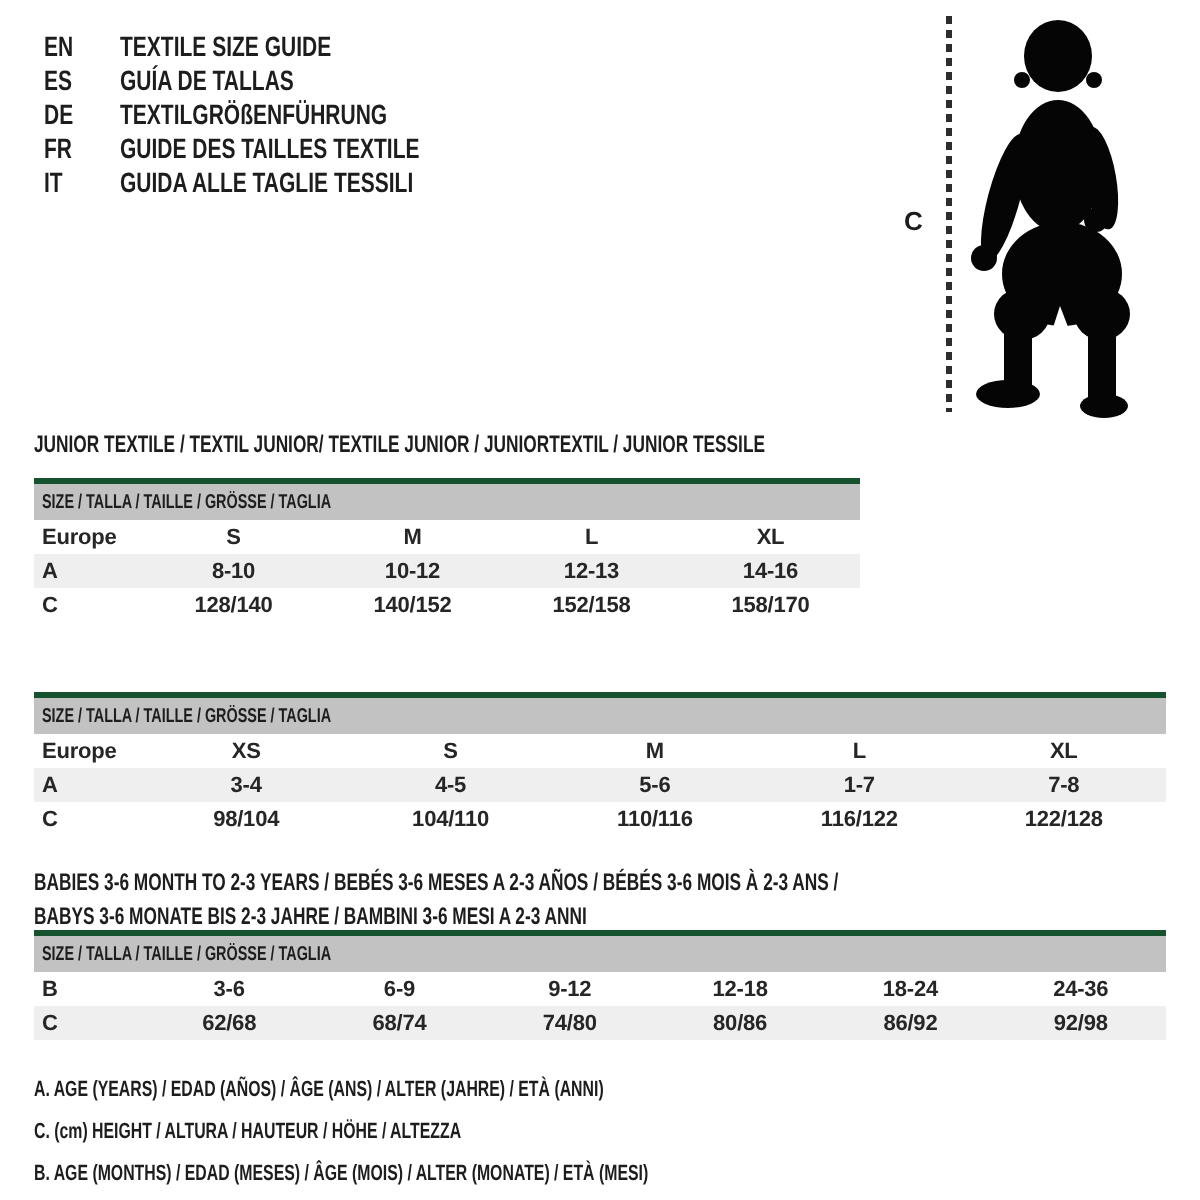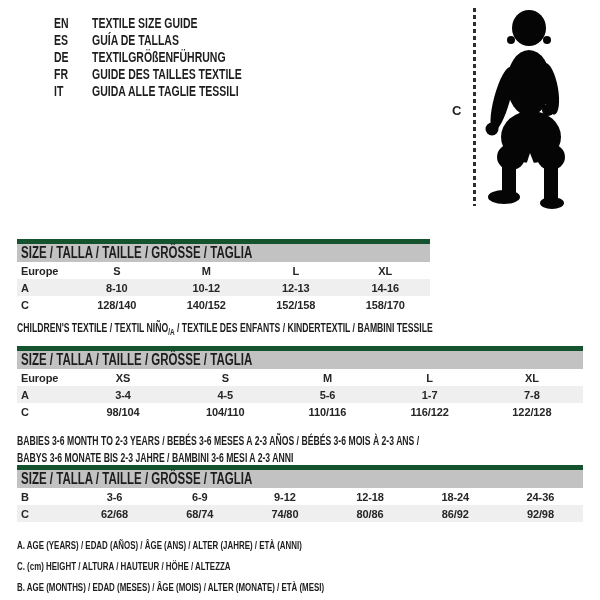--- a/index.html
+++ b/index.html
@@ -7,40 +7,40 @@
     position:relative; width:600px; height:600px; background:#ffffff;
     font-family:"Liberation Sans","DejaVu Sans",sans-serif;
     color:#1d1d1d; overflow:hidden;
   }
   .cond { display:inline-block; transform:scaleX(0.72); transform-origin:0 50%; white-space:nowrap; }
   .cond-lang { display:inline-block; transform:scaleX(0.75); transform-origin:0 50%; white-space:nowrap; }
 
   
   .languages { position:absolute; left:22px; top:15px; }
   .lang-row { display:flex; height:17px; line-height:17px; font-size:14px; font-weight:700; }
-  .lang-code { width:38px;margin-left:32px; }
+  .lang-code { width:38px; }
 
   
   .measure-line {
     position:absolute; left:473px; top:8px; width:3px; height:198px;
     background:repeating-linear-gradient(to bottom,#2d2d2d 0 4px,transparent 4px 7px);
   }
   .height-label { position:absolute; left:452px; top:103px; font-size:13px; font-weight:700; }
   .baby { position:absolute; left:482px; top:7px; }
 
   
   .section-title { position:absolute; font-size:12px; font-weight:700; line-height:17px; white-space:nowrap; }
   .sub-a { font-size:9px; vertical-align:-3px; }
 
   
   .tbl-wrap { position:absolute; }
   table.size-table { width:100%; border-collapse:collapse; table-layout:fixed; }
   table.size-table th {
-    background:#c2c2c2; border-top:5px solid #14532d; height:18px;
-    font-weight:700; font-size:16px; text-align:left; padding:0 0 0 4px; color:#1d1d1d;
+    background:#c2c2c2; border-top:3px solid #14532d; height:18px;
+    font-weight:700; font-size:10px; text-align:left; padding:0 0 0 4px; color:#1d1d1d;
   }
   table.size-table td {
     height:17px; font-size:11px; text-align:center; padding:0;
     color:#262626; letter-spacing:-0.1px; font-weight:700;
   }
   table.size-table td.lbl { text-align:left; padding-left:4px; }
   tr.alt { background:#efefef; }
 
   
   .legend { position:absolute; left:17px; top:535px; }
@@ -90,20 +90,23 @@
       <ellipse cx="29" cy="150" rx="14" ry="13"></ellipse>
       <ellipse cx="69" cy="150" rx="14" ry="13"></ellipse>
       <rect x="20" y="155" width="14" height="32"></rect>
       <rect x="62" y="155" width="14" height="38"></rect>
       <ellipse cx="22" cy="190" rx="16" ry="7"></ellipse>
       <ellipse cx="70" cy="196" rx="12" ry="6"></ellipse>
     </g>
     <path d="M37,180 L48,146 L61,180 Z" fill="#ffffff"></path>
   </svg>
 
+  <div class="section-title" style="left:17px; top:214px;">
+    <span class="cond">JUNIOR TEXTILE / TEXTIL JUNIOR/ TEXTILE JUNIOR / JUNIORTEXTIL / JUNIOR TESSILE</span>
+  </div>
   <div class="tbl-wrap" style="left:17px; top:239px; width:413px;">
     <table class="size-table">
       <colgroup>
           <col style="width:55px">
           <col>
           <col>
           <col>
           <col>
         </colgroup>
       <tbody>
@@ -128,23 +131,20 @@
         <td class="lbl">C</td>
         <td>128/140</td>
         <td>140/152</td>
         <td>152/158</td>
         <td>158/170</td>
       </tr>
     </tbody>
       </table>
   </div>
 
-  <div class="section-title" style="left:17px; top:320px;">
-    <span class="cond"><span>CHILDREN'S TEXTILE / TEXTIL NIÑO</span><span class="sub-a">/A</span><span> / TEXTILE DES ENFANTS / KINDERTEXTIL / BAMBINI TESSILE</span></span>
-  </div>
   <div class="tbl-wrap" style="left:17px; top:346px; width:566px;">
     <table class="size-table">
       <colgroup>
           <col style="width:55px">
           <col>
           <col>
           <col>
           <col>
           <col>
         </colgroup>

